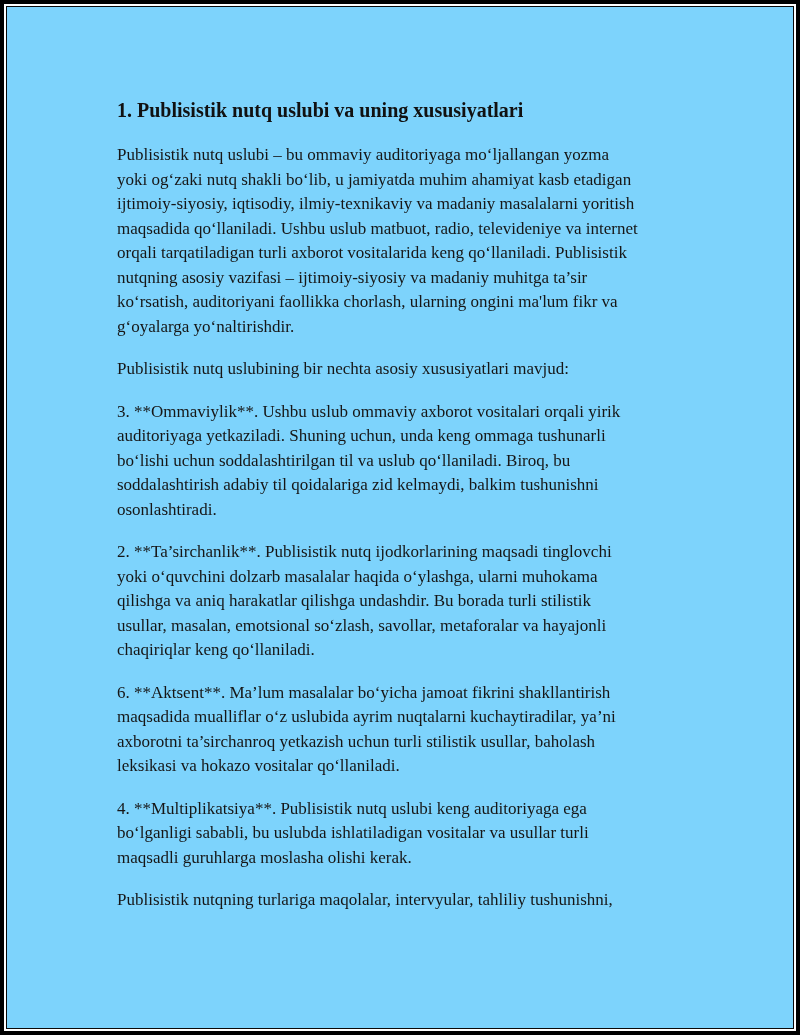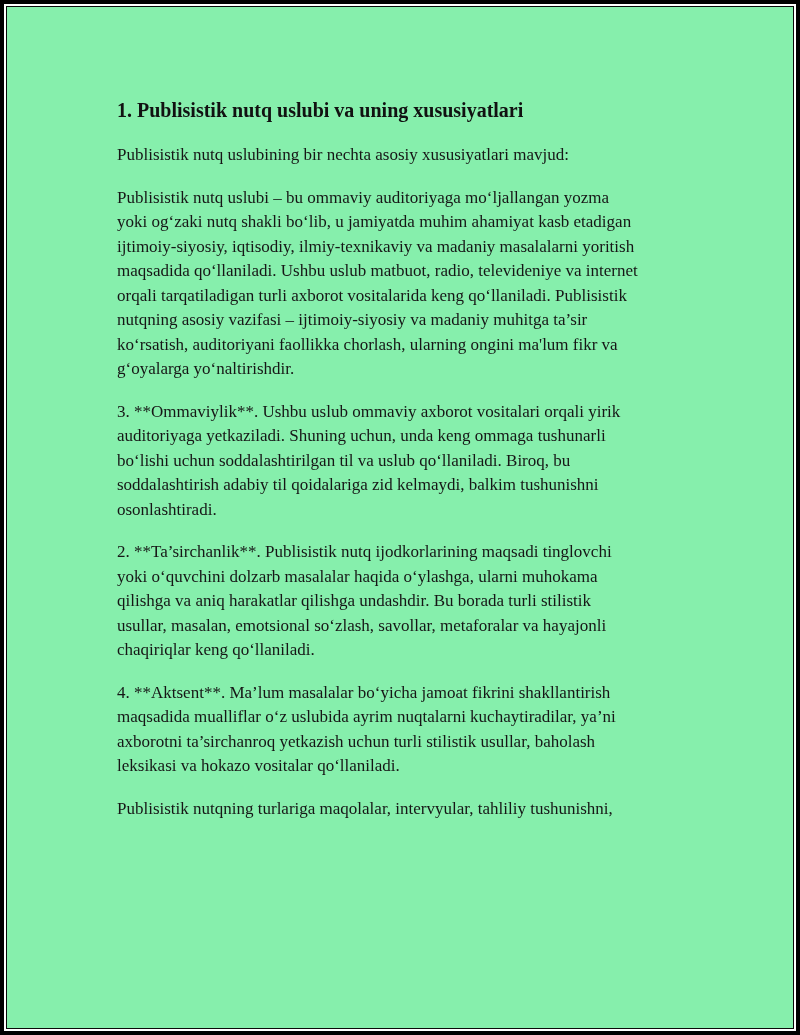--- a/index.html
+++ b/index.html
@@ -18,21 +18,21 @@
     box-sizing: border-box;
     width: 800px;
     height: 1035px;
     border: 4px solid #000000;
     background: #ffffff;
   }
   .page-frame-inner {
     position: absolute;
     inset: 2px;
     border: 1px solid #0a0a0a;
-    background: #86efac;
+    background: #7dd3fc;
   }
   .page-content {
     position: absolute;
     inset: 0;
     padding: 90px 80px 0 110px;
     overflow: hidden;
     color: #161616;
   }
   h1.doc-title {
     font-family: "Liberation Serif", serif;
@@ -51,39 +51,42 @@
     color: #161616;
   }
 </style>
 </head>
 <body>
 
 <div class="page-frame">
   <div class="page-frame-inner">
     <div class="page-content">
       <h1 class="doc-title">1. Publisistik nutq uslubi va uning xususiyatlari</h1>
-      <p class="doc-paragraph">Publisistik nutq uslubining bir nechta asosiy xususiyatlari mavjud:</p>
       <p class="doc-paragraph">Publisistik nutq uslubi – bu ommaviy auditoriyaga moʻljallangan yozma
 yoki ogʻzaki nutq shakli boʻlib, u jamiyatda muhim ahamiyat kasb etadigan
 ijtimoiy-siyosiy, iqtisodiy, ilmiy-texnikaviy va madaniy masalalarni yoritish
 maqsadida qoʻllaniladi. Ushbu uslub matbuot, radio, televideniye va internet
 orqali tarqatiladigan turli axborot vositalarida keng qoʻllaniladi. Publisistik
 nutqning asosiy vazifasi – ijtimoiy-siyosiy va madaniy muhitga ta’sir
 koʻrsatish, auditoriyani faollikka chorlash, ularning ongini ma'lum fikr va
 gʻoyalarga yoʻnaltirishdir.</p>
+      <p class="doc-paragraph">Publisistik nutq uslubining bir nechta asosiy xususiyatlari mavjud:</p>
       <p class="doc-paragraph">3. **Ommaviylik**. Ushbu uslub ommaviy axborot vositalari orqali yirik
 auditoriyaga yetkaziladi. Shuning uchun, unda keng ommaga tushunarli
 boʻlishi uchun soddalashtirilgan til va uslub qoʻllaniladi. Biroq, bu
 soddalashtirish adabiy til qoidalariga zid kelmaydi, balkim tushunishni
 osonlashtiradi.</p>
       <p class="doc-paragraph">2. **Ta’sirchanlik**. Publisistik nutq ijodkorlarining maqsadi tinglovchi
 yoki oʻquvchini dolzarb masalalar haqida oʻylashga, ularni muhokama
 qilishga va aniq harakatlar qilishga undashdir. Bu borada turli stilistik
 usullar, masalan, emotsional soʻzlash, savollar, metaforalar va hayajonli
 chaqiriqlar keng qoʻllaniladi.</p>
-      <p class="doc-paragraph">4. **Aktsent**. Ma’lum masalalar boʻyicha jamoat fikrini shakllantirish
+      <p class="doc-paragraph">6. **Aktsent**. Ma’lum masalalar boʻyicha jamoat fikrini shakllantirish
 maqsadida mualliflar oʻz uslubida ayrim nuqtalarni kuchaytiradilar, ya’ni
 axborotni ta’sirchanroq yetkazish uchun turli stilistik usullar, baholash
 leksikasi va hokazo vositalar qoʻllaniladi.</p>
+      <p class="doc-paragraph">4. **Multiplikatsiya**. Publisistik nutq uslubi keng auditoriyaga ega
+boʻlganligi sababli, bu uslubda ishlatiladigan vositalar va usullar turli
+maqsadli guruhlarga moslasha olishi kerak.</p>
       <p class="doc-paragraph">Publisistik nutqning turlariga maqolalar, intervyular, tahliliy tushunishni,</p>
     </div>
   </div>
 </div>
 
 </body></html>

